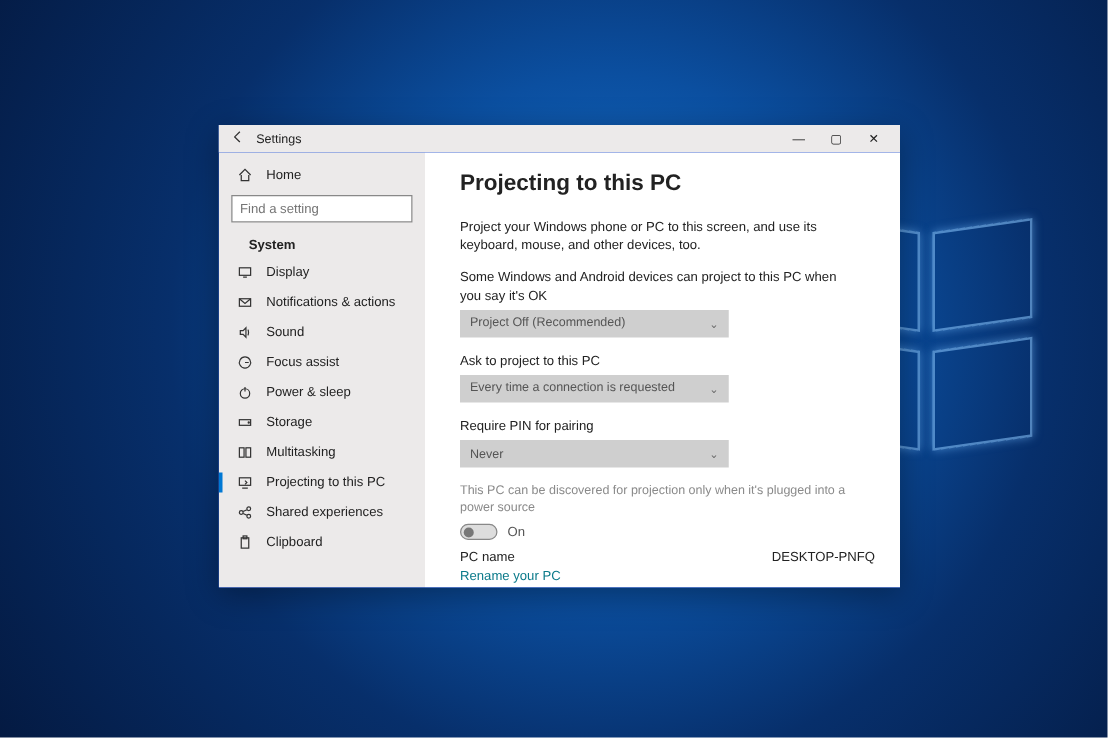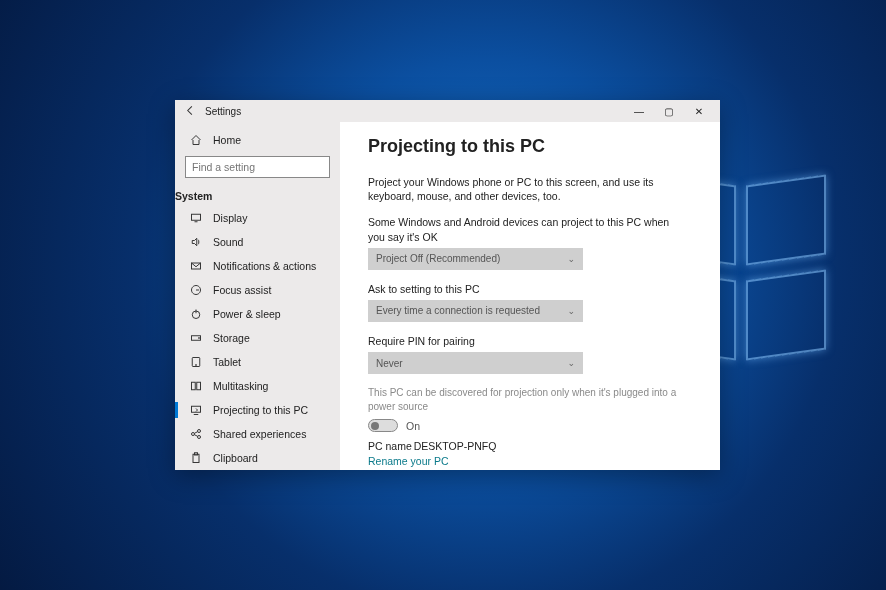--- a/index.html
+++ b/index.html
@@ -44,21 +44,21 @@
   .nav-item.selected::before {
     content:""; position:absolute; left:0; top:4px; bottom:4px; width:3px; background:#0078d4;
   }
   .searchbox {
     margin:4px 10px 8px 10px; border:1px solid #888; background:#fff;
     display:flex; align-items:center; height:22px; padding:0 6px;gap:32px;
   }
   .searchbox input {
     flex:1; border:none; outline:none; font-size:10.5px; background:transparent; color:#555;
   }
-  .section-head { padding:4px 14px 4px 0; font-weight:600; font-size:10.5px; }
+  .section-head { padding:4px 14px 4px 24px; font-weight:600; font-size:10.5px; }
 
   .content {
     flex:1; background:#fff; padding:14px 20px 4px 28px; overflow:hidden;
     color:#222;
   }
   .content h1 { font-size:18px; font-weight:600; margin-bottom:18px; }
   .desc { font-size:10.5px; margin-bottom:12px; max-width:320px; line-height:1.35; }
   .label { font-size:10.5px; margin-bottom:4px; max-width:320px; line-height:1.35; }
   .dropdown {
     width:215px; height:22px; background:#cfcfcf; display:flex; align-items:center;
@@ -69,21 +69,21 @@
   .toggle-row { display:flex; align-items:flex-end; gap:8px; margin-bottom:8px; }
   .toggle {
     width:30px; height:13px; border:1px solid #888; border-radius:8px; background:#ddd;
     position:relative;
   }
   .toggle .knob {
     position:absolute; left:2px; top:1.5px; width:8px; height:8px; border-radius:50%;
     background:#777;
   }
   .toggle-label { font-size:10.5px; color:#555; }
-  .pcname-row { font-size:10.5px; display:flex; gap:2px; margin-bottom:3px; }
+  .pcname-row { font-size:10.5px; display:flex; gap:2px; margin-bottom:3px;justify-content:space-between; }
   .link { color:#0b7a8a; font-size:10.5px; cursor:default; }
 </style>
 </head>
 <body>
 
 <div class="wallpaper">
   <div class="sq a"></div>
     <div class="sq b"></div>
     <div class="sq c"></div>
     <div class="sq d"></div>
@@ -131,38 +131,38 @@
             <svg viewBox="0 0 16 16">
               <rect x="2" y="3" width="12" height="8"></rect>
               <path d="M6 13 H10"></path>
             </svg>
           </span>
         <span>Display</span>
       </div>
       <div class="nav-item">
         <span class="ic">
             <svg viewBox="0 0 16 16">
+              <rect x="2" y="4" width="12" height="8"></rect>
+              <path d="M2 4 L8 9 L14 4"></path>
+            </svg>
+          </span>
+        <span>Notifications &amp; actions</span>
+      </div>
+      <div class="nav-item">
+        <span class="ic">
+            <svg viewBox="0 0 16 16">
               <path d="M3 6v4h3l3 3V3L6 6z"></path>
               <path d="M11 5c1 1 1 5 0 6"></path>
             </svg>
           </span>
         <span>Sound</span>
       </div>
       <div class="nav-item">
         <span class="ic">
             <svg viewBox="0 0 16 16">
-              <rect x="2" y="4" width="12" height="8"></rect>
-              <path d="M2 4 L8 9 L14 4"></path>
-            </svg>
-          </span>
-        <span>Notifications &amp; actions</span>
-      </div>
-      <div class="nav-item">
-        <span class="ic">
-            <svg viewBox="0 0 16 16">
               <path d="M8 2a6 6 0 1 0 .01 0M8 8h4"></path>
             </svg>
           </span>
         <span>Focus assist</span>
       </div>
       <div class="nav-item">
         <span class="ic">
             <svg viewBox="0 0 16 16">
               <circle cx="8" cy="9" r="5"></circle>
               <path d="M8 2v5"></path>
@@ -171,29 +171,20 @@
         <span>Power &amp; sleep</span>
       </div>
       <div class="nav-item">
         <span class="ic">
             <svg viewBox="0 0 16 16">
               <rect x="2" y="5" width="12" height="6"></rect>
               <circle cx="12" cy="8" r="0.6" fill="#333"></circle>
             </svg>
           </span>
         <span>Storage</span>
-      </div>
-      <div class="nav-item">
-        <span class="ic">
-            <svg viewBox="0 0 16 16">
-              <rect x="3" y="2" width="10" height="12" rx="1"></rect>
-              <circle cx="8" cy="12" r="0.6" fill="#333"></circle>
-            </svg>
-          </span>
-        <span>Tablet</span>
       </div>
       <div class="nav-item">
         <span class="ic">
             <svg viewBox="0 0 16 16">
               <rect x="2" y="3" width="5" height="10"></rect>
               <rect x="9" y="3" width="5" height="10"></rect>
             </svg>
           </span>
         <span>Multitasking</span>
       </div>
@@ -232,21 +223,21 @@
     <div class="content">
       <h1>Projecting to this PC</h1>
       <div class="desc">Project your Windows phone or PC to this screen, and use its keyboard, mouse, and other devices, too.</div>
 
       <div class="label">Some Windows and Android devices can project to this PC when you say it's OK</div>
       <div class="dropdown">
         <span>Project Off (Recommended)</span>
         <span class="chev">⌄</span>
       </div>
 
-      <div class="label">Ask to setting to this PC</div>
+      <div class="label">Ask to project to this PC</div>
       <div class="dropdown">
         <span>Every time a connection is requested</span>
         <span class="chev">⌄</span>
       </div>
 
       <div class="label">Require PIN for pairing</div>
       <div class="dropdown">
         <span>Never</span>
         <span class="chev">⌄</span>
       </div>

